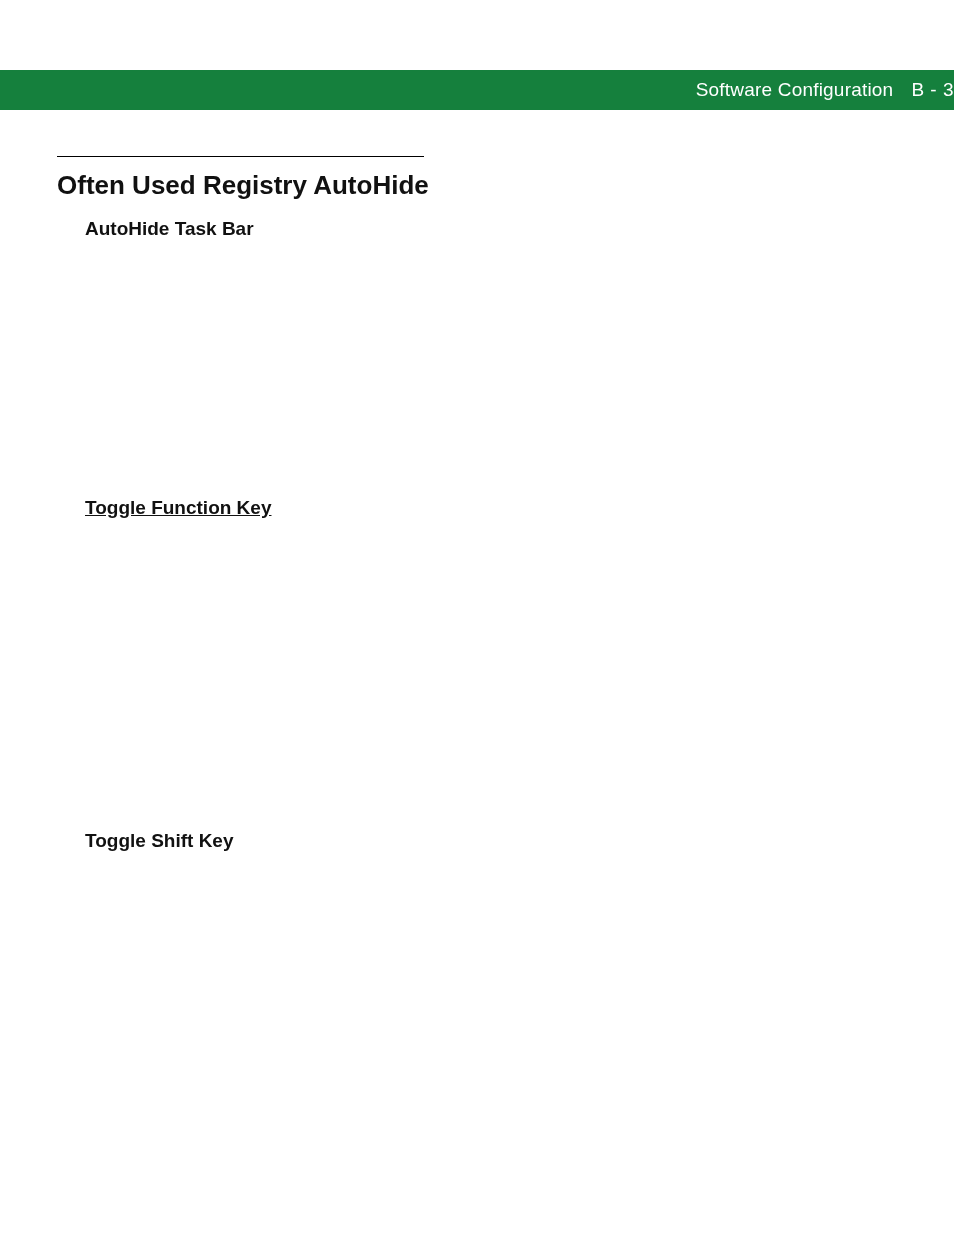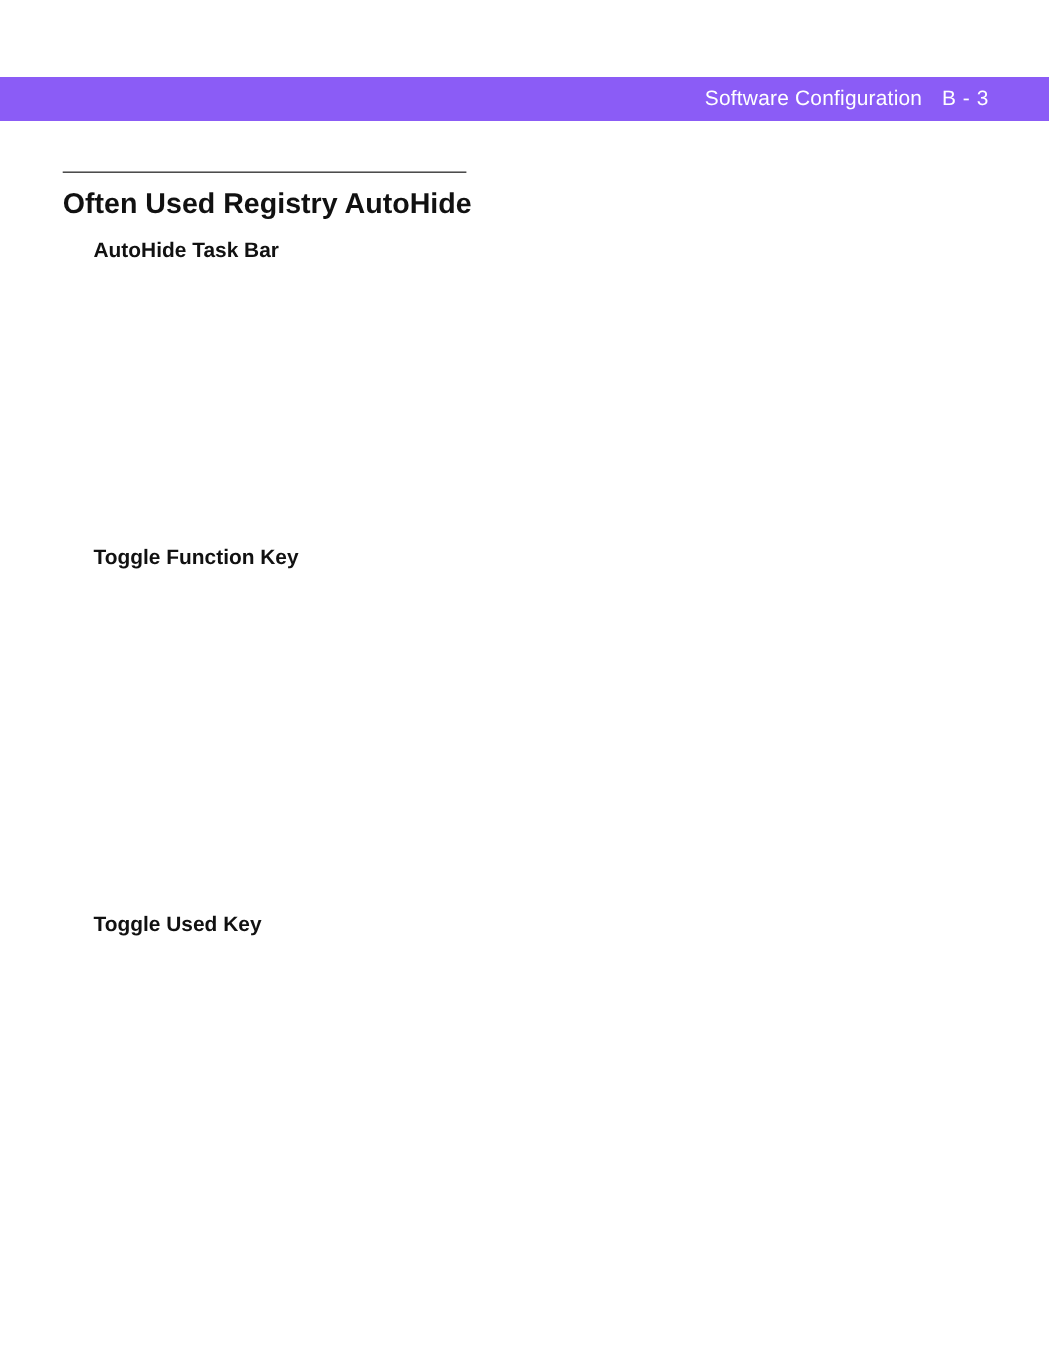--- a/index.html
+++ b/index.html
@@ -11,25 +11,24 @@
     font-family: Arial, Helvetica, sans-serif;
     color: #000;
     position: relative;
   }
   .header-bar {
     position: absolute;
     top: 70px;
     left: 0;
     width: 954px;
     height: 40px;
-    background: #8b5cf6;
+    background: #15803d;
     display: flex;
     align-items: center;
     justify-content: flex-end;
-    padding-right: 55px;
     box-sizing: border-box;
   }
   .header-title {
     color: #ffffff;
     font-size: 19px;
     font-weight: 400;
     margin-right: 18px;
     font-family: "Arial Narrow", Arial, sans-serif;
     letter-spacing: 0.2px;
   }
@@ -61,30 +60,30 @@
   .sub-heading {
     position: absolute;
     left: 85px;
     font-family: "Arial Narrow", Arial, Helvetica, sans-serif;
     font-weight: 700;
     font-size: 19px;
     color: #111;
     font-stretch: condensed;
   }
   .sub1 { top: 218px; }
-  .sub2 { top: 497px; }
+  .sub2 { top: 497px; text-decoration: underline; }
   .sub3 { top: 830px; }
 </style>
 </head>
 <body>
 
 <div class="header-bar">
   <span class="header-title">Software Configuration</span>
   <span class="header-page">B - 3</span>
 </div>
 
 <div class="rule"></div>
 
 <div class="section-title">Often Used Registry AutoHide</div>
 
 <div class="sub-heading sub1">AutoHide Task Bar</div>
 <div class="sub-heading sub2">Toggle Function Key</div>
-<div class="sub-heading sub3">Toggle Used Key</div>
+<div class="sub-heading sub3">Toggle Shift Key</div>
 
 </body></html>

